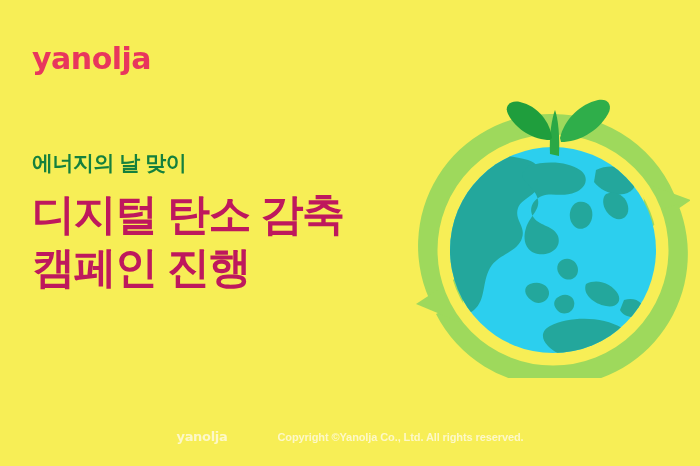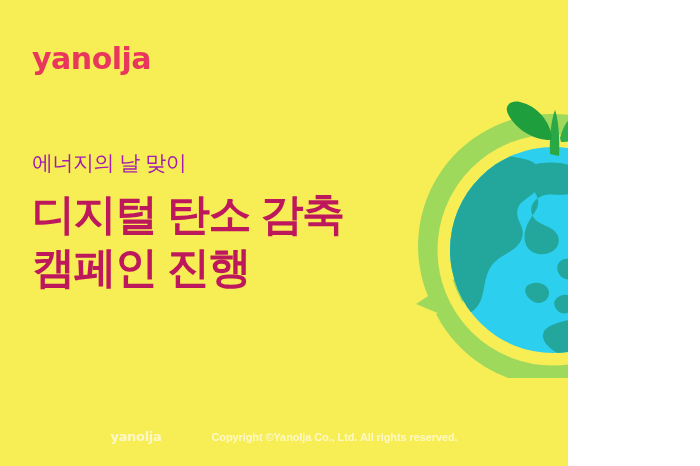--- a/index.html
+++ b/index.html
@@ -9,21 +9,21 @@
   }
   body {
     width: 700px;
     height: 466px;
     overflow: hidden;
     font-family: "Liberation Sans", "DejaVu Sans", sans-serif;
   }
 
   .banner {
     position: relative;
-    width: 568px;
+    width: 700px;
     height: 466px;
     background: #f7ee56;
     overflow: hidden;
   }
 
   
   .brand-logo {
     position: absolute;
     left: 32px;
     top: 44px;
@@ -39,22 +39,22 @@
   
   .copy-block {
     position: absolute;
     left: 32px;
     top: 150px;
     width: 400px;
   }
   .eyebrow {
     font-size: 21px;
     line-height: 1.25;
-    font-weight: 400;
-    color: #a21caf;
+    font-weight: 700;
+    color: #15803d;
     letter-spacing: -0.5px;
     margin: 0 0 12px 0;
   }
   .headline {
     margin: 0;
     font-size: 43px;
     line-height: 1.22;
     font-weight: 700;
     letter-spacing: -1.5px;
     color: #be185d;

